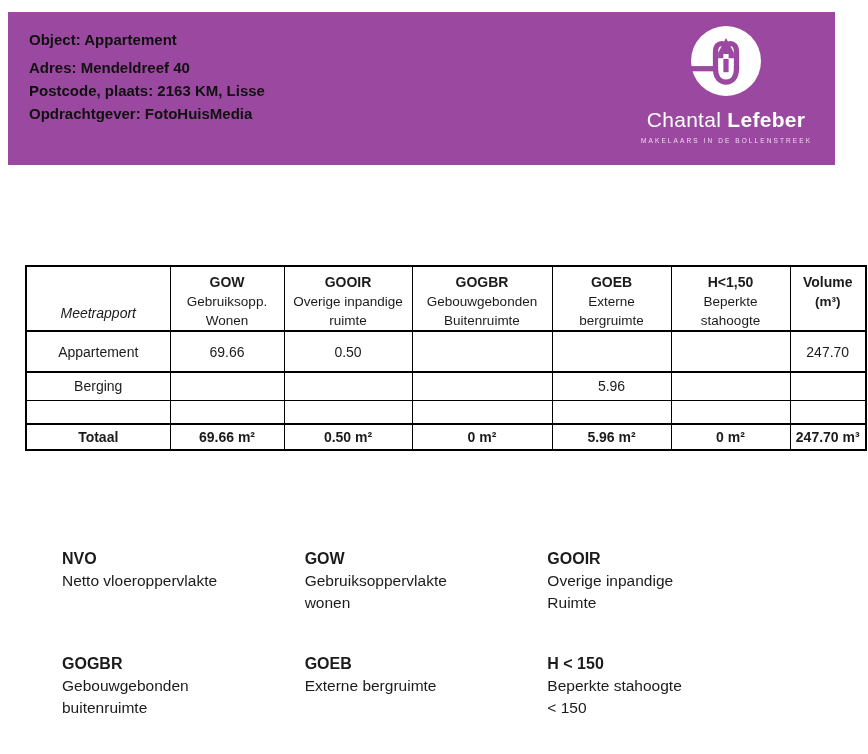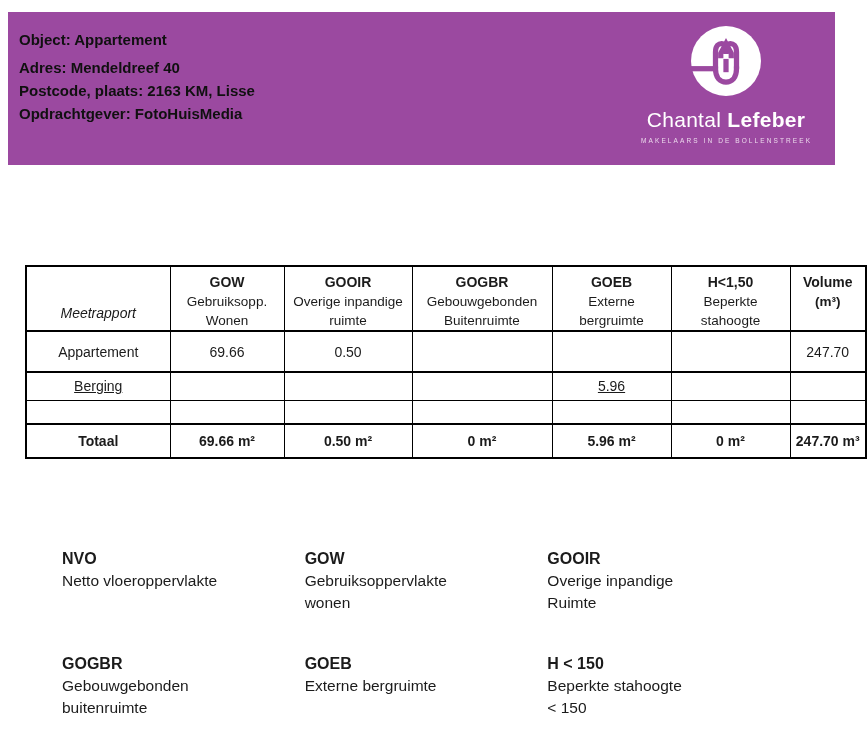--- a/index.html
+++ b/index.html
@@ -12,21 +12,21 @@
     overflow:hidden;
   }
 
   
   .banner {
     position:absolute; left:8px; top:12px;
     width:827px; height:153px;
     background:#9b49a0;
   }
   .banner-text {
-    padding:16px 0 0 11px;
+    padding:16px 0 0 21px;
     font-size:15px; font-weight:bold; color:#101010;
     line-height:23px;
   }
   .banner-text .first { margin-bottom:5px; }
 
   
   .logo {
     position:absolute; top:14px; right:24px;
     width:170px; text-align:center; color:#ffffff;
   }
@@ -48,23 +48,23 @@
     border:2px solid #000;
     table-layout:fixed;
   }
   table.meet td {
     border:1px solid #000;
     text-align:center; vertical-align:middle;
     font-size:14px; padding:0 3px;
   }
   tr.hrow { height:64px; }
   tr.r1 { height:41px;padding-left:30px; }
-  tr.r2 { height:28px;text-decoration:underline; }
+  tr.r2 { height:28px; }
   tr.r3 { height:24px; }
-  tr.r4 { height:34px; }
+  tr.r4 { height:26px; }
   tr.hrow td { vertical-align:top; padding-top:6px; border-bottom-width:2px; }
   tr.r1 td { border-bottom-width:2px; }
   td.corner {
     vertical-align:bottom !important; padding-bottom:9px !important;
     font-style:italic; font-size:14.5px;margin-left:28px;
   }
   .hcode { font-weight:bold; font-size:14px; line-height:19px; }
   .hsub  { font-size:13.5px; line-height:19px; white-space:pre-line; }
   td.vol .hsub { font-weight:bold; }
   tr.totaal td { border-top:2px solid #000; font-weight:bold; }

